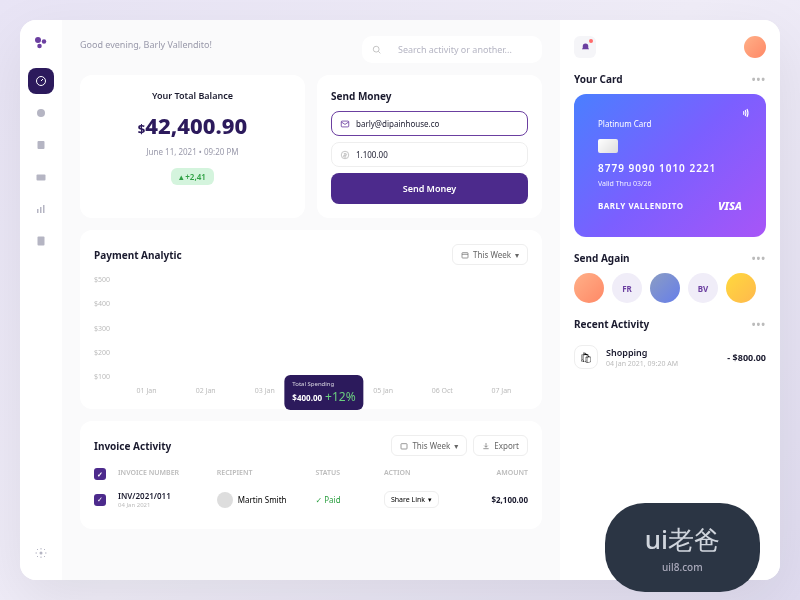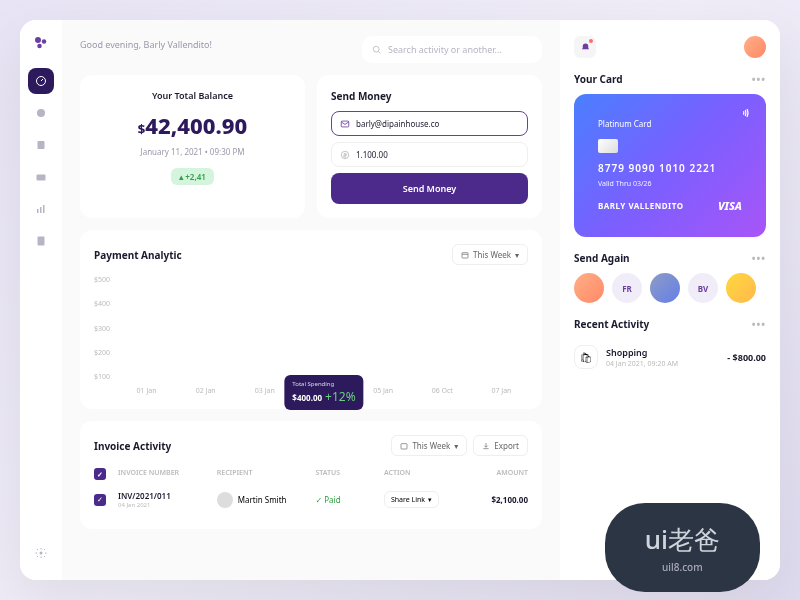--- a/index.html
+++ b/index.html
@@ -9,21 +9,21 @@
 .logo{width:18px;height:18px;margin-bottom:10px}
 .nav-item{width:26px;height:26px;display:flex;align-items:center;justify-content:center;border-radius:8px;cursor:pointer;color:#b5b5c3}
 .nav-item.active{background:#2c1a5c;color:#fff}
 .nav-spacer{flex:1}
 .main{flex:1;padding:16px 18px;overflow:hidden}
 .header{display:flex;align-items:flex-start;gap:16px;margin-bottom:12px}
 .title-block{flex:1}
 .title{font-size:14px;font-weight:700;color:#1a1a2e}
 .title span{font-weight:400}
 .subtitle{font-size:9px;color:#9999aa;margin-top:2px}
-.search{flex:1;max-width:180px;background:#fff;border-radius:10px;padding:7px 10px;display:flex;align-items:center;gap:6px;font-size:9px;color:#b5b5c3}
+.search{flex:1;max-width:180px;background:#fff;border-radius:10px;padding:7px 10px;display:flex;align-items:center;gap:16px;font-size:9px;color:#b5b5c3}
 .row{display:flex;gap:12px;margin-bottom:12px}
 .card{background:#fff;border-radius:12px;padding:14px}
 .balance-card{flex:1;text-align:center}
 .balance-label{font-size:9px;font-weight:600;color:#1a1a2e;margin-bottom:8px}
 .balance-amount{font-size:22px;font-weight:800;color:#2c1a5c;margin-bottom:6px}
 .balance-amount .cur{font-size:13px}
 .balance-date{font-size:8px;color:#9999aa;margin-bottom:6px}
 .balance-badge{display:inline-block;background:#d4f4dd;color:#2ea043;font-size:8px;font-weight:600;padding:3px 8px;border-radius:6px}
 .send-card{flex:1}
 .send-title{font-size:10px;font-weight:700;color:#1a1a2e;margin-bottom:8px}
@@ -165,21 +165,21 @@
             <line x1="20" y1="20" x2="15" y2="15"></line>
           </svg>
         <span>Search activity or another...</span>
       </div>
     </div>
 
     <div class="row">
       <div class="card balance-card">
         <div class="balance-label">Your Total Balance</div>
         <div class="balance-amount"><span class="cur">$</span><span>42,400.90</span></div>
-        <div class="balance-date">January 11, 2021 • 09:30 PM</div>
+        <div class="balance-date">June 11, 2021 • 09:20 PM</div>
         <div class="balance-badge"><span>▴</span> <span>+2,41</span></div>
       </div>
       <div class="card send-card">
         <div class="send-title">Send Money</div>
         <div class="input-field">
           <svg width="10" height="10" viewBox="0 0 24 24" fill="none" stroke="#6b3fa0" stroke-width="2">
               <rect x="3" y="5" width="18" height="14" rx="2"></rect>
               <path d="M3 7l9 6 9-6"></path>
             </svg>
           <input value="barly@dipainhouse.co" style="">

